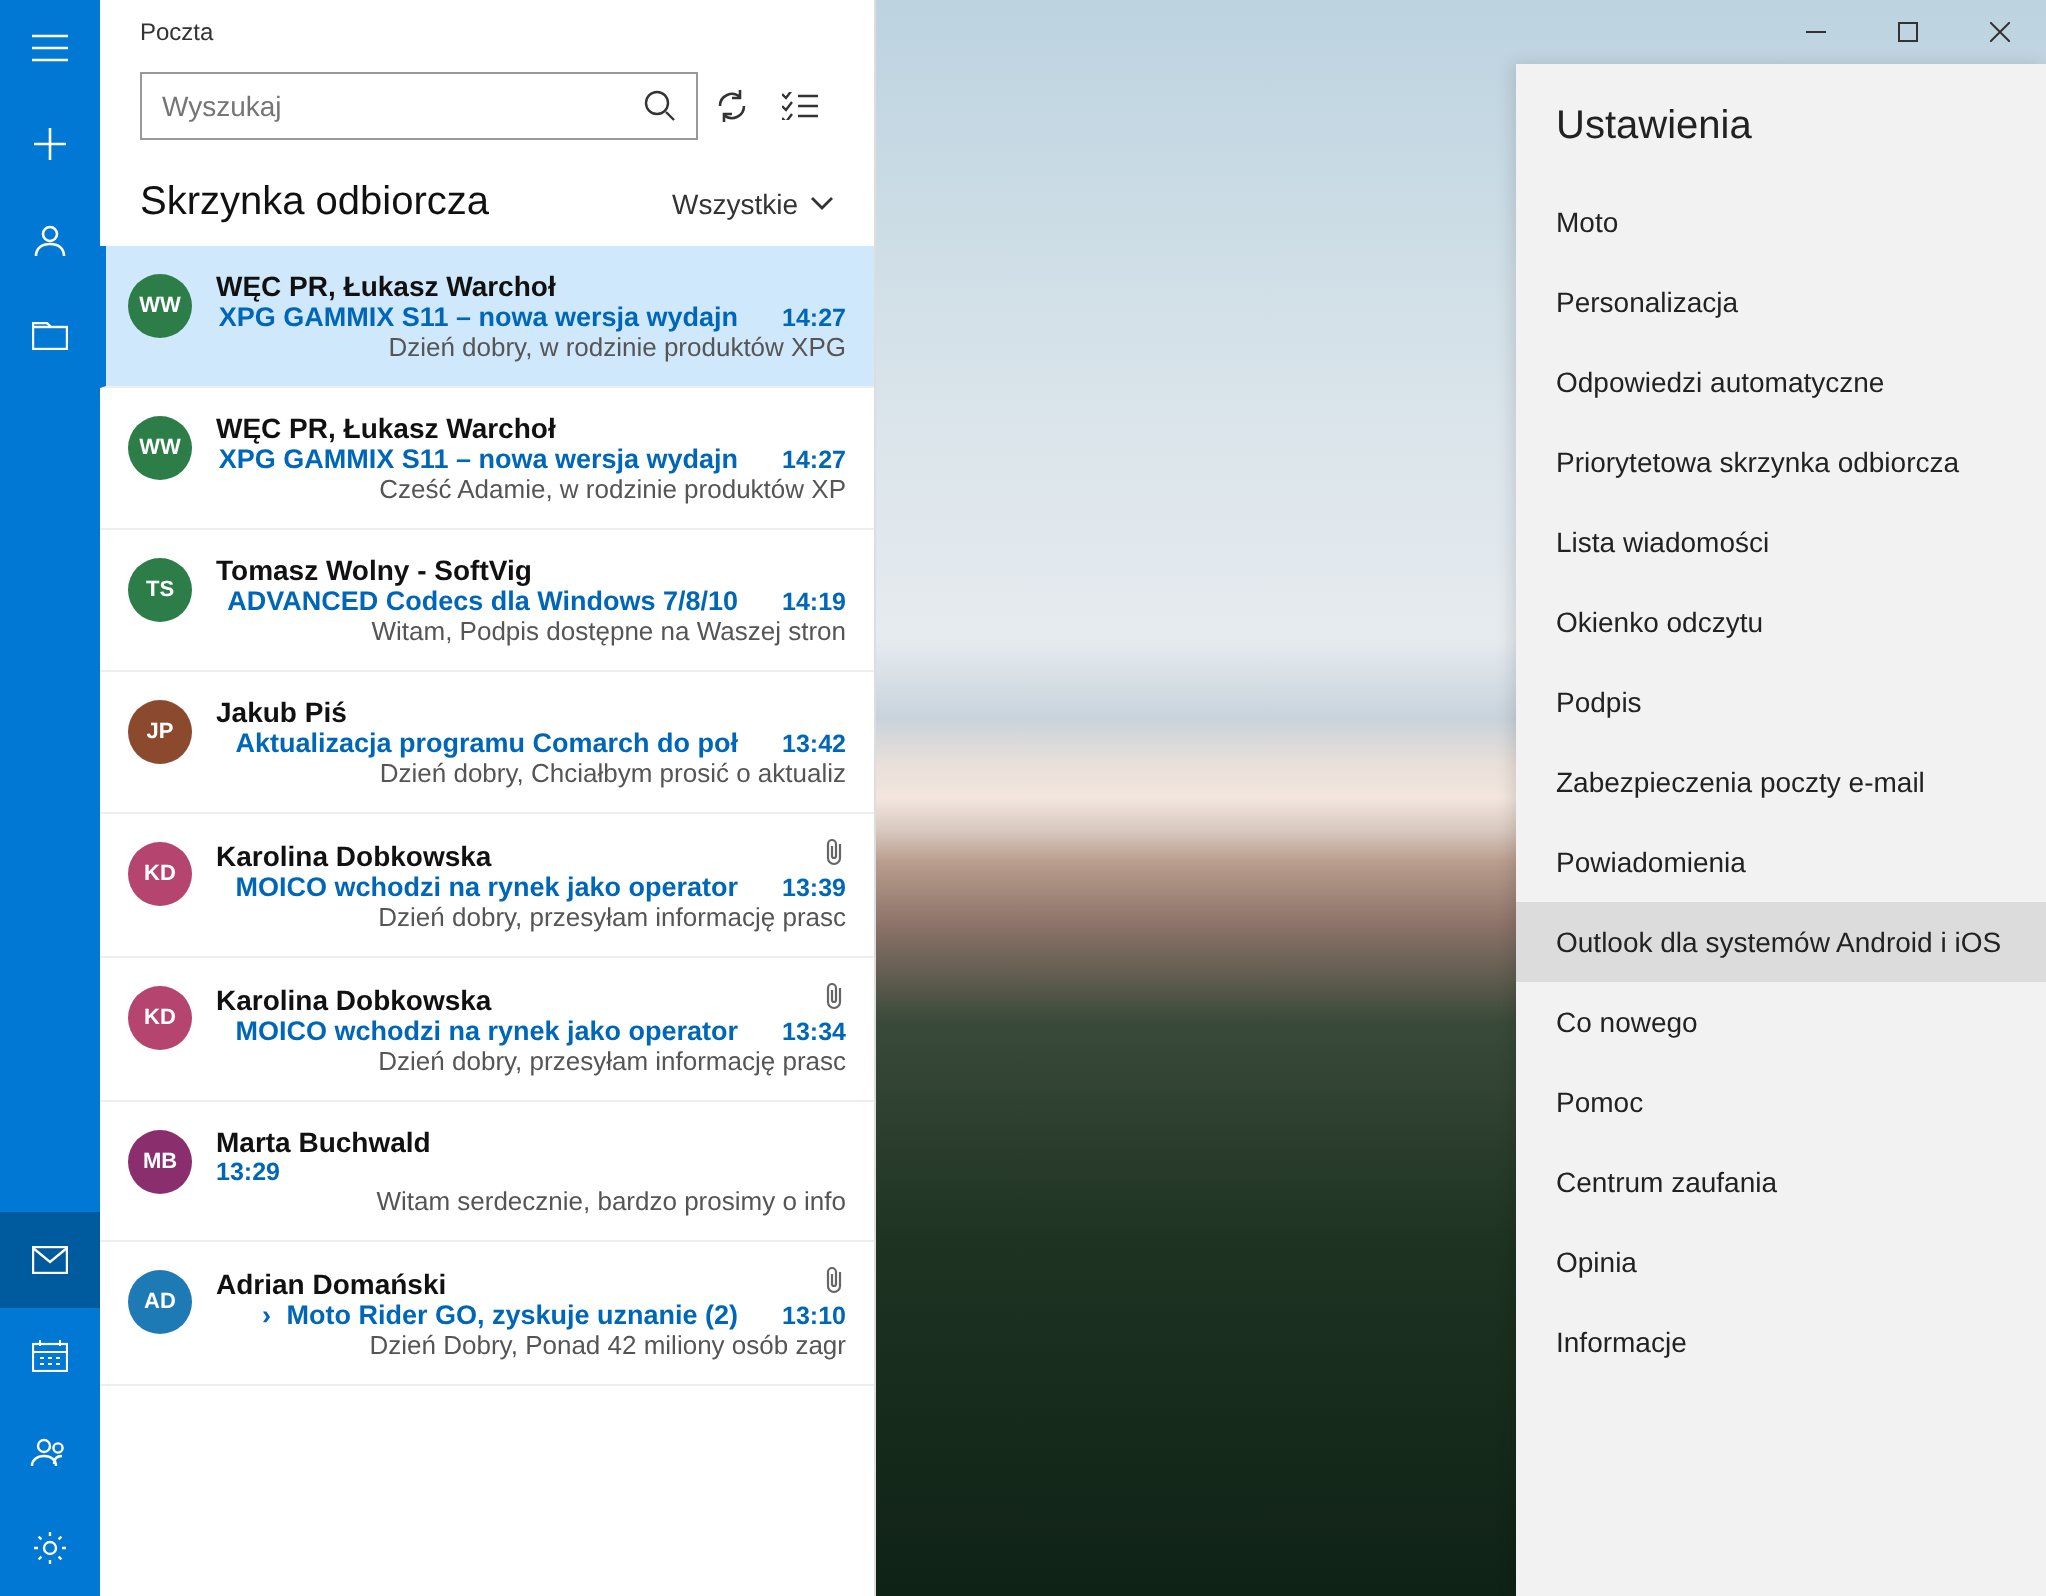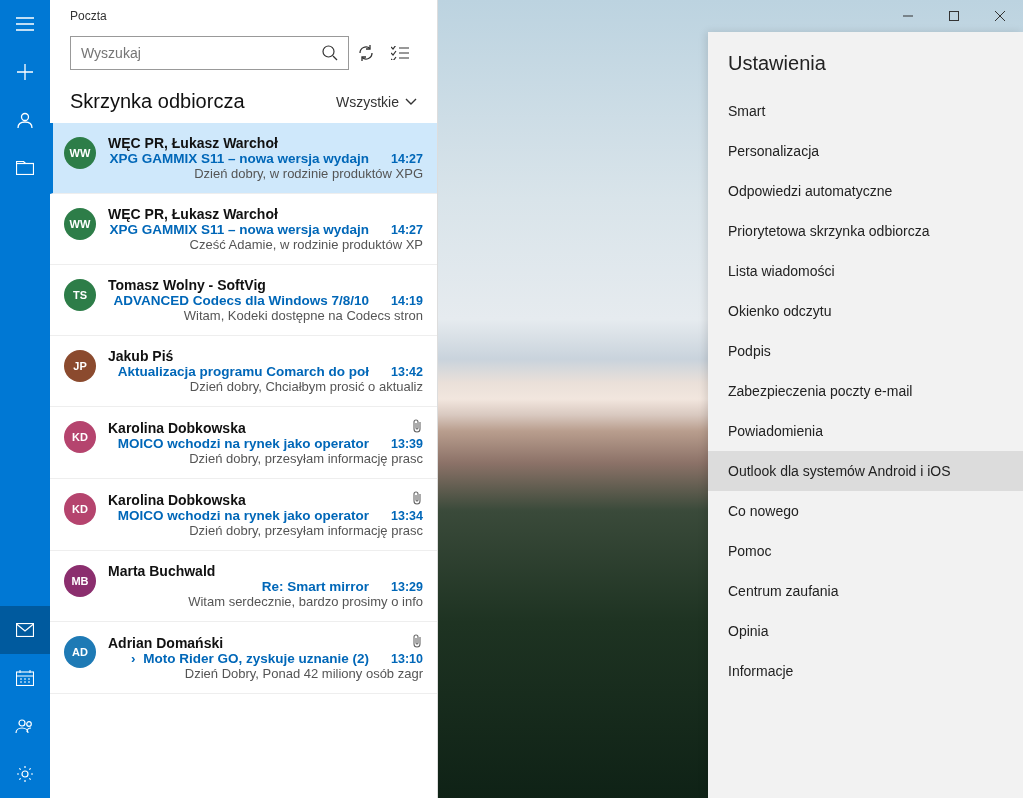--- a/index.html
+++ b/index.html
@@ -35,21 +35,21 @@
 .subject { font-size: 13.5px; font-weight: 600; color: #0067b8; white-space: nowrap; overflow: hidden; text-overflow: ellipsis; flex: 1; }
 .subject .thread { color: #0067b8; font-weight: 600; }
 .subject .chev { color: #0067b8; margin-right: 4px; }
 .time { font-size: 12.5px; color: #0067b8; font-weight: 600; white-space: nowrap; }
 .preview { font-size: 13px; color: #555; white-space: nowrap; overflow: hidden; text-overflow: ellipsis; }
 
 
 .center { flex: 1; position: relative; overflow: hidden; background: linear-gradient(to bottom, #bcd3e0 0%, #d9e4ea 25%, #e6ebef 40%, #c9d3dc 45%, #eae0d9 48%, #f2e6de 50%, #d9c9c0 52%, #b99e8e 54%, #8c7268 58%, #3a4a3a 64%, #1e3322 78%, #0f2216 100%); }
 
 
-.settings { position: absolute; right: 0; top: 32px; bottom: 0; width: 315px; background: #f2f2f2; box-shadow: -2px 0 8px rgba(0,0,0,0.12); }
+.settings { position: absolute; right: 0; top: 32px; bottom: 0; width: 265px; background: #f2f2f2; box-shadow: -2px 0 8px rgba(0,0,0,0.12); }
 .settings h2 { font-size: 20px; font-weight: 400; color: #222; padding: 20px 20px 16px 20px; }
 .settings-list { display: flex; flex-direction: column; }
 .settings-item { padding: 12px 20px; font-size: 14px; color: #222; cursor: pointer; }
 .settings-item.highlight { background: #dcdcdc; }
 
 
 .win-controls { position: absolute; right: 0; top: 0; height: 32px; display: flex; z-index: 10; }
 .win-btn { width: 46px; height: 32px; display: flex; align-items: center; justify-content: center; color: #333; cursor: pointer; }
 
 svg { display: block; }
@@ -172,21 +172,21 @@
         <div class="msg">
           <div class="avatar" style="background: rgb(45, 125, 72);">TS</div>
           <div class="msg-body">
             <div class="msg-row">
               <div class="sender">Tomasz Wolny - SoftVig</div>
             </div>
             <div class="subject-row">
               <div class="subject">ADVANCED Codecs dla Windows 7/8/10</div>
               <div class="time">14:19</div>
             </div>
-            <div class="preview">Witam, Kodeki dostępne na Codecs stron</div>
+            <div class="preview">Witam, Podpis dostępne na Waszej stron</div>
           </div>
         </div>
         <div class="msg">
           <div class="avatar" style="background: rgb(139, 74, 46);">JP</div>
           <div class="msg-body">
             <div class="msg-row">
               <div class="sender">Jakub Piś</div>
             </div>
             <div class="subject-row">
               <div class="subject">Aktualizacja programu Comarch do poł</div>
@@ -231,21 +231,20 @@
             <div class="preview">Dzień dobry, przesyłam informację prasc</div>
           </div>
         </div>
         <div class="msg">
           <div class="avatar" style="background: rgb(139, 46, 110);">MB</div>
           <div class="msg-body">
             <div class="msg-row">
               <div class="sender">Marta Buchwald</div>
             </div>
             <div class="subject-row">
-              <div class="subject">Re: Smart mirror</div>
               <div class="time">13:29</div>
             </div>
             <div class="preview">Witam serdecznie, bardzo prosimy o info</div>
           </div>
         </div>
         <div class="msg">
           <div class="avatar" style="background: rgb(30, 122, 181);">AD</div>
           <div class="msg-body">
             <div class="msg-row">
               <div class="sender">Adrian Domański</div>
@@ -280,21 +279,21 @@
       <div class="win-btn">
         <svg width="10" height="10">
             <path d="M0 0l10 10M10 0L0 10" stroke="#333" stroke-width="1"></path>
           </svg>
       </div>
     </div>
 
     <div class="settings">
       <h2>Ustawienia</h2>
       <div class="settings-list" id="settings-list">
-          <div class="settings-item">Smart</div>
+          <div class="settings-item">Moto</div>
           <div class="settings-item">Personalizacja</div>
           <div class="settings-item">Odpowiedzi automatyczne</div>
           <div class="settings-item">Priorytetowa skrzynka odbiorcza</div>
           <div class="settings-item">Lista wiadomości</div>
           <div class="settings-item">Okienko odczytu</div>
           <div class="settings-item">Podpis</div>
           <div class="settings-item">Zabezpieczenia poczty e-mail</div>
           <div class="settings-item">Powiadomienia</div>
           <div class="settings-item highlight">Outlook dla systemów Android i iOS</div>
           <div class="settings-item">Co nowego</div>

